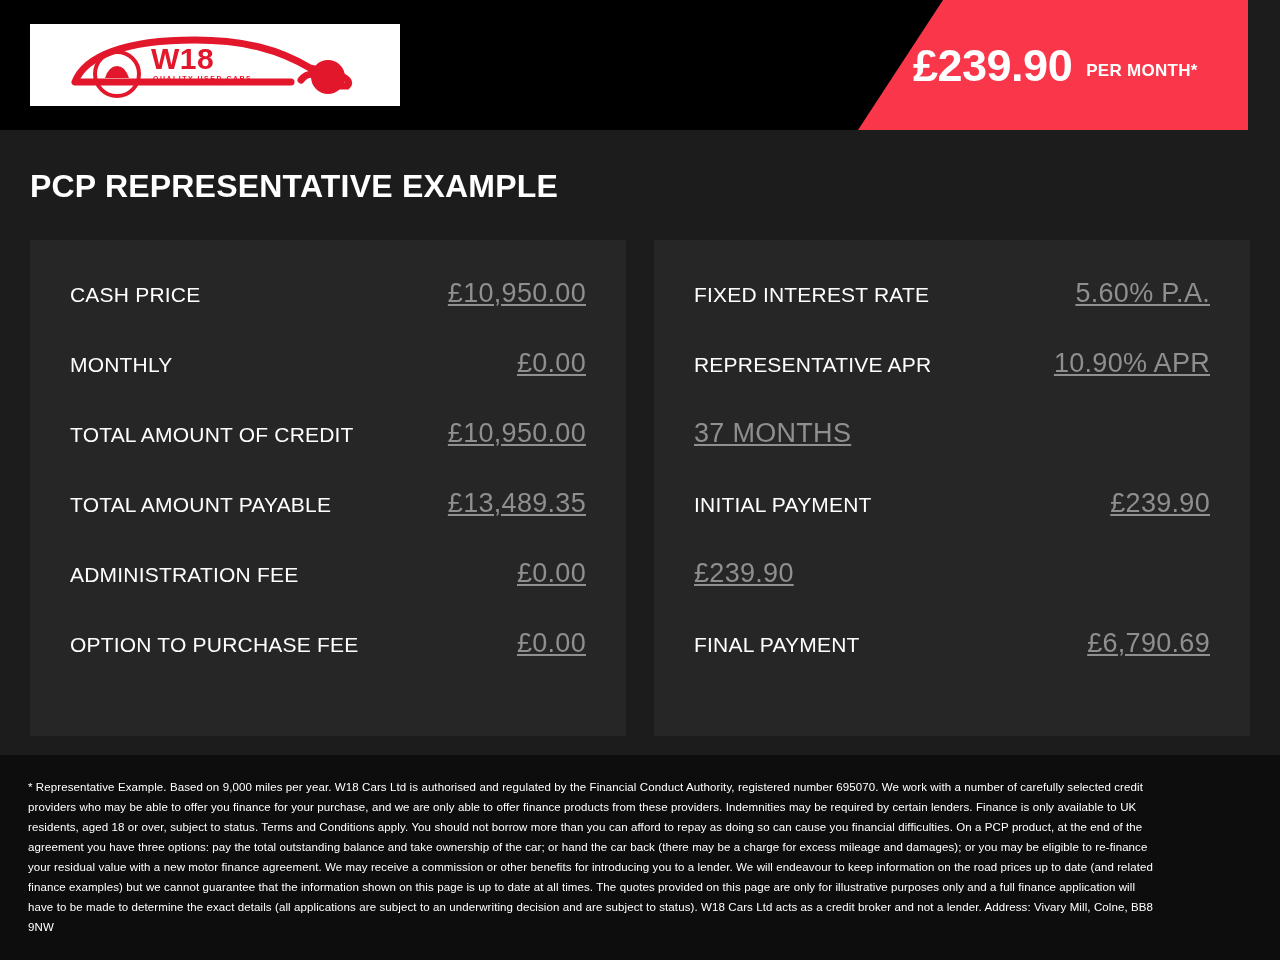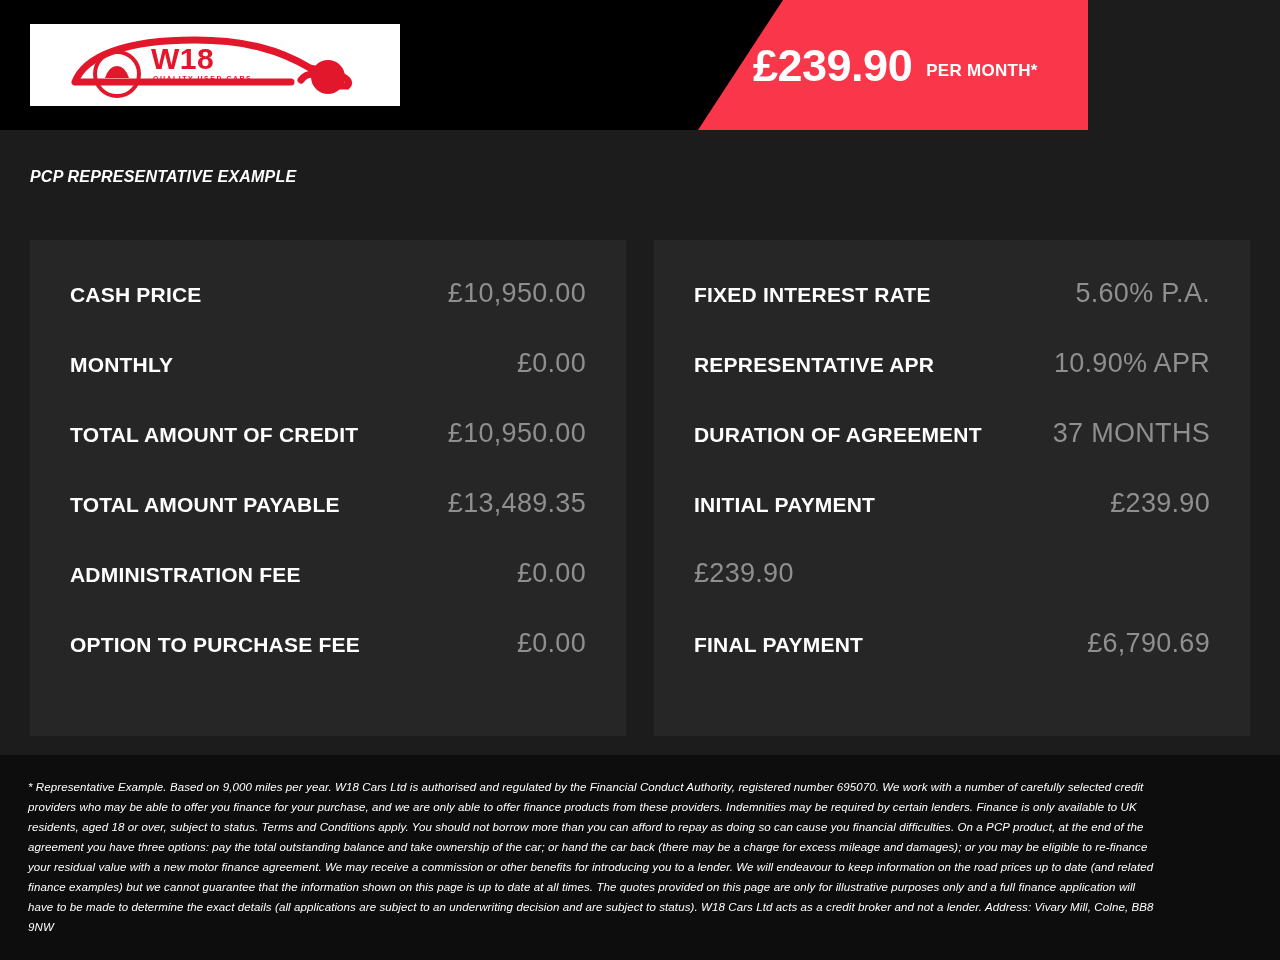--- a/index.html
+++ b/index.html
@@ -12,21 +12,21 @@
   #page {
     position: relative;
     width: 1280px; height: 960px;
     background: #1c1c1c;
     overflow: hidden;
   }
 
   
   .header {
     position: relative;
-    width: 1088px; height: 130px;
+    width: 1248px; height: 130px;
     background: #000;
     overflow: hidden;
   }
   .logo-box {
     position: absolute;
     left: 30px; top: 24px;
     width: 370px; height: 82px;
     background: #ffffff;
     display: flex;
     align-items: center;
@@ -61,24 +61,23 @@
     letter-spacing: 0.3px;
     margin-left: 14px;
     padding-top: 12px;
   }
 
   
   .section-title {
     position: absolute;
     left: 30px; top: 168px;
     color: #ffffff;
-    font-size: 16px;
+    font-size: 32px;
     font-weight: bold;
     letter-spacing: 0.2px;
-    font-style: italic;
   }
 
   
   .panels {
     position: absolute;
     left: 30px; top: 240px;
     width: 1220px;
     display: flex;
     gap: 28px;
   }
@@ -89,49 +88,49 @@
   }
   .row {
     display: flex;
     align-items: baseline;
     justify-content: space-between;
     height: 70px;
   }
   .row-label {
     color: #ffffff;
     font-size: 21px;
-    font-weight: bold;
+    font-weight: normal;
     letter-spacing: 0.2px;
     white-space: nowrap;
   }
   .row-value {
     color: #8f8f8f;
     font-size: 27px;
     font-weight: normal;
     letter-spacing: 0.3px;
     white-space: nowrap;
+    text-decoration: underline;
   }
 
   
   .footer {
     position: absolute;
     left: 0; bottom: 0;
     width: 1280px;
     min-height: 205px;
     background: #0d0d0d;
     padding: 22px 28px 20px 28px;
   }
   .footer p {
     margin: 0;
     color: #ffffff;
     font-size: 11.5px;
     line-height: 20px;
     letter-spacing: 0.1px;
     max-width: 1135px;
-    font-style: italic;
   }
 </style>
 </head>
 <body>
 
 <div id="page">
 
   <div class="header">
 
     <div class="logo-box">
@@ -188,21 +187,20 @@
     <div class="panel">
       <div class="row">
         <span class="row-label">FIXED INTEREST RATE</span>
         <span class="row-value">5.60% P.A.</span>
       </div>
       <div class="row">
         <span class="row-label">REPRESENTATIVE APR</span>
         <span class="row-value">10.90% APR</span>
       </div>
       <div class="row">
-        <span class="row-label">DURATION OF AGREEMENT</span>
         <span class="row-value">37 MONTHS</span>
       </div>
       <div class="row">
         <span class="row-label">INITIAL PAYMENT</span>
         <span class="row-value">£239.90</span>
       </div>
       <div class="row">
         <span class="row-value">£239.90</span>
       </div>
       <div class="row">

